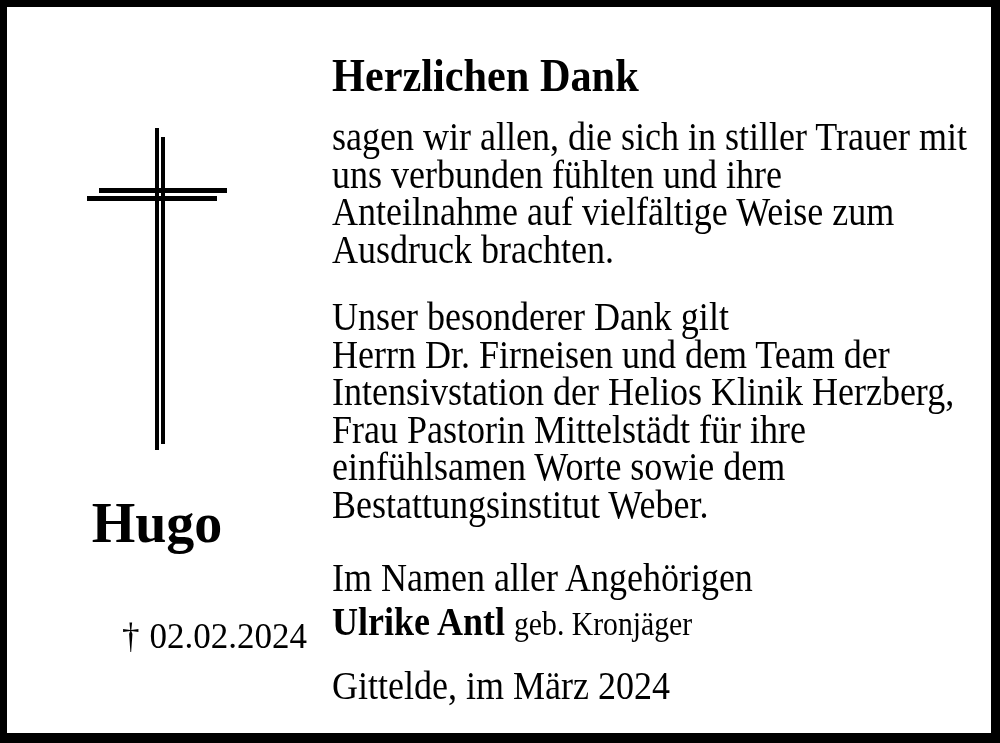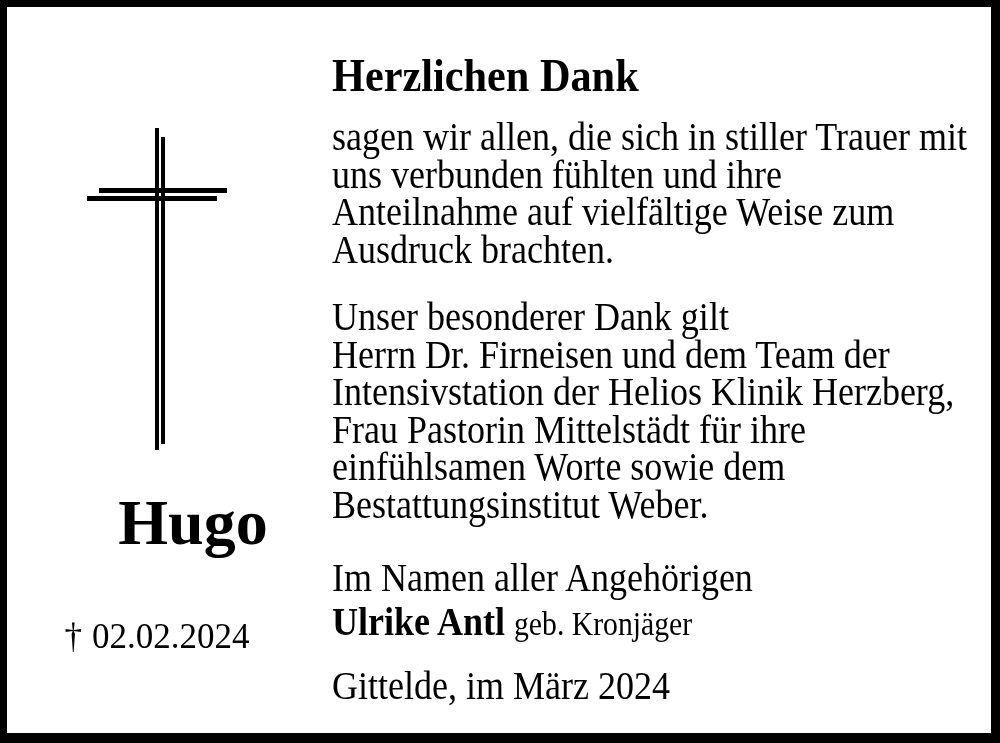--- a/index.html
+++ b/index.html
@@ -26,31 +26,30 @@
   }
   .cross rect { fill: #000000; }
 
   .deceased-name {
     position: absolute;
     left: 0px;
     top: 487px;
     width: 300px;
     text-align: center;
     font-weight: bold;
-    font-size: 64px;
+    font-size: 56px;
     line-height: 58px;
     white-space: nowrap;
-    padding-left: 36px;
   }
   .death-date {
     position: absolute;
     left: 0px;
     top: 612px;
     width: 300px;
-    text-align: center;
+    text-align: right;
     font-size: 35px;
     line-height: 35px;
     white-space: nowrap;
   }
   .death-date .dagger { margin-right: 10px; }
 
   
   .right-col {
     position: absolute;
     left: 325px;

